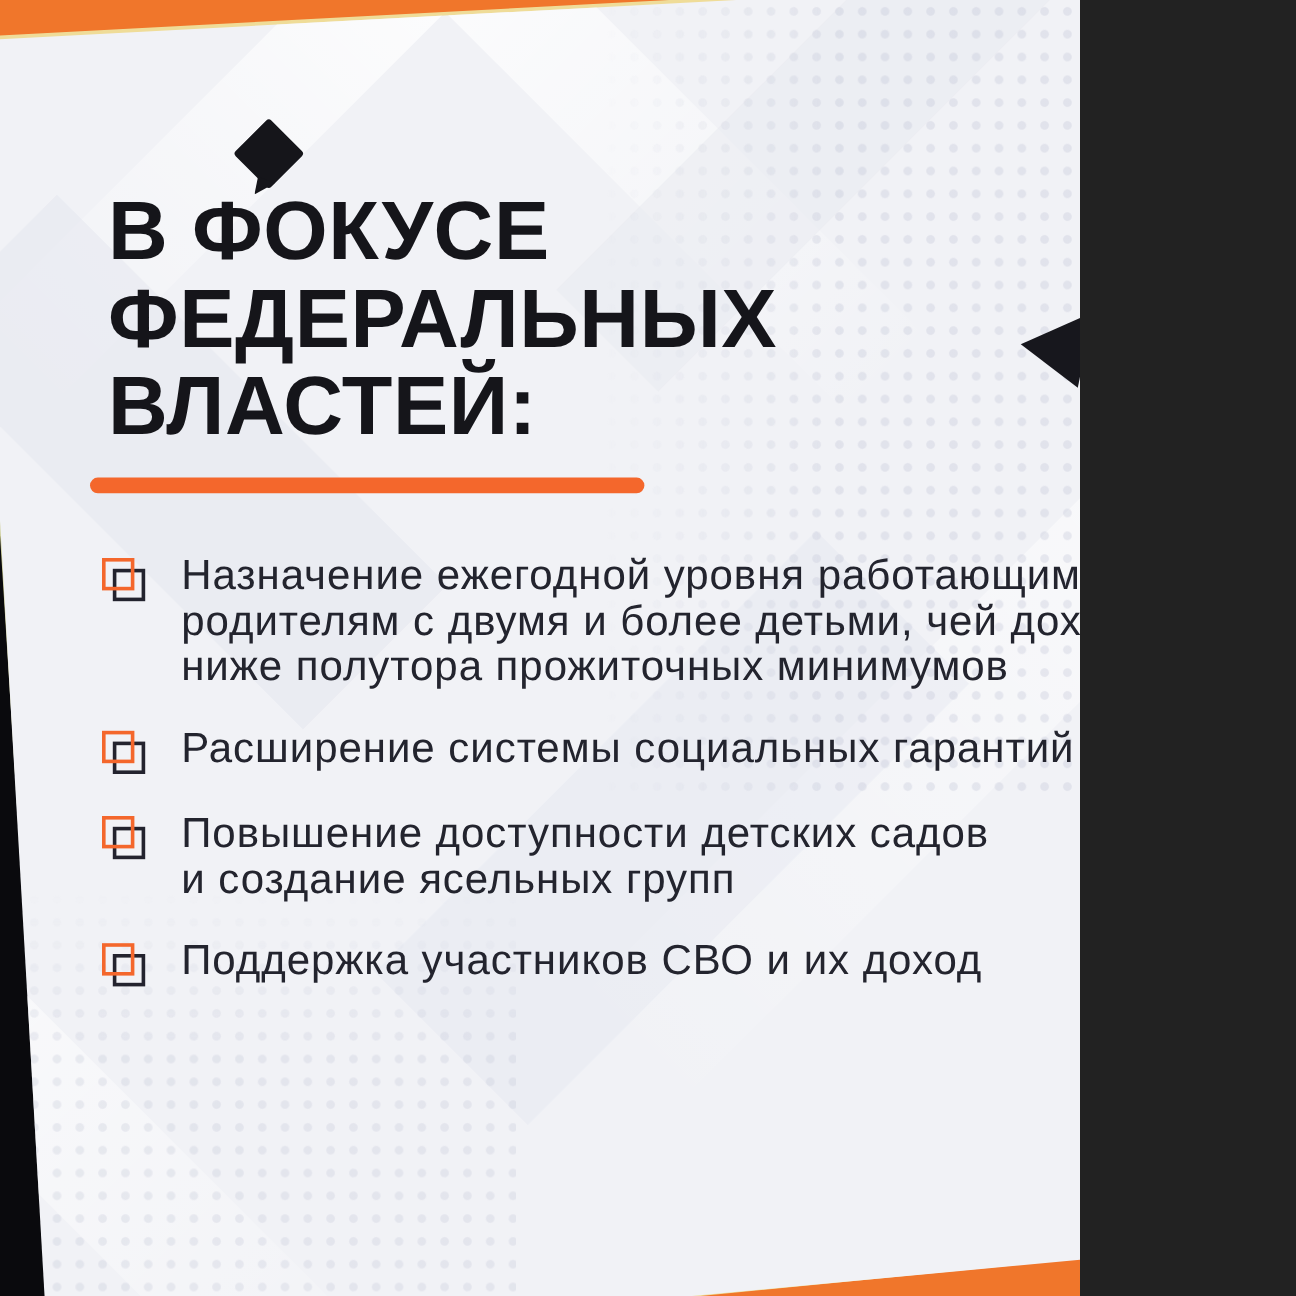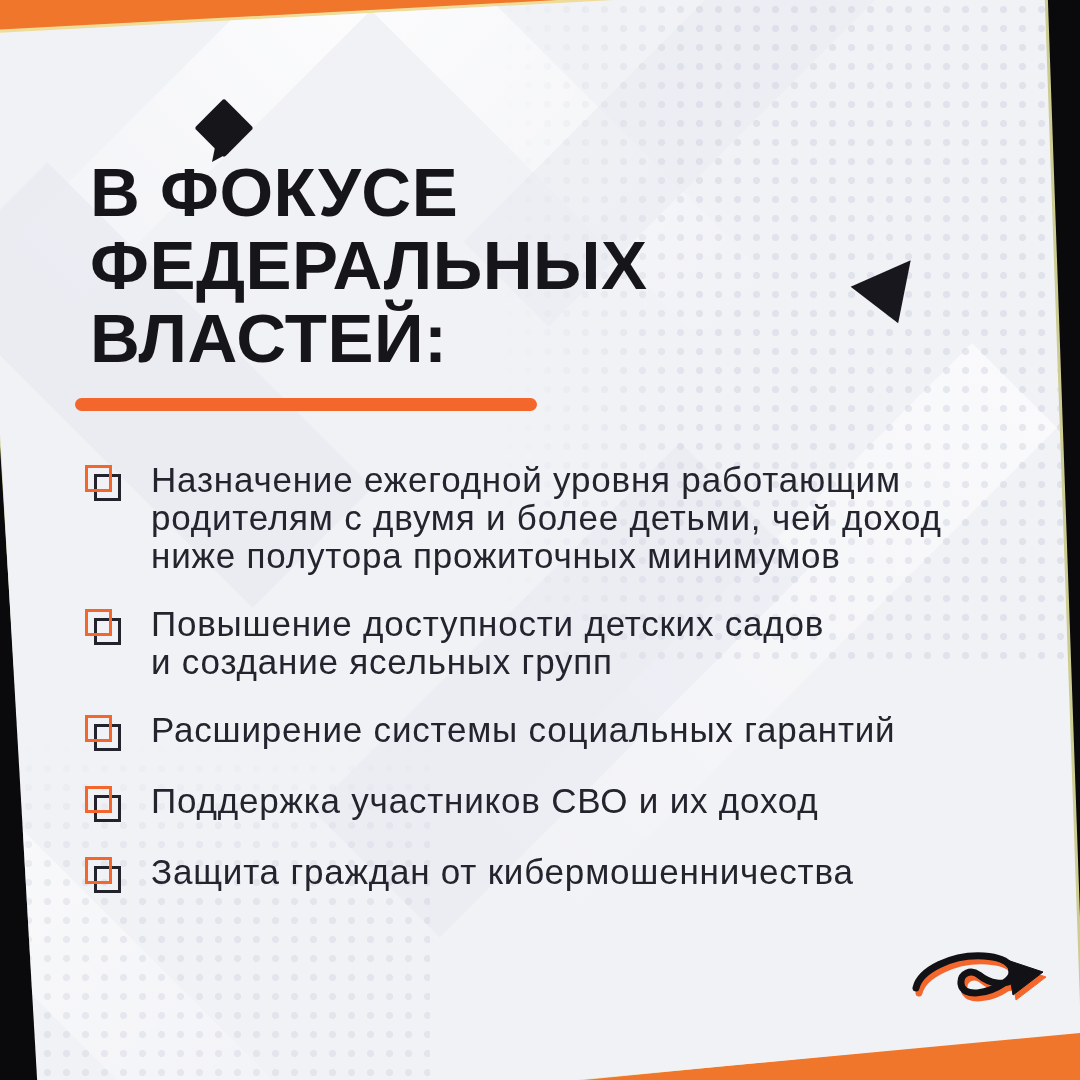--- a/index.html
+++ b/index.html
@@ -6,21 +6,21 @@
     --accent-orange:#F4672C;
     --frame-orange:#F0762B;
     --frame-black:#0A0A0D;
     --edge-highlight:#EFEFAC;
     --title-color:#15151A;
     --text-color:#23242E;
     --card-bg:#F1F2F6;
   }
   html,body{margin:0;padding:0;background:#222;}
   .canvas{
-    position:relative;width:1080px;height:1080px;overflow:hidden;
+    position:relative;width:900px;height:1080px;overflow:hidden;
     background:var(--frame-black);
     font-family:"Liberation Sans", sans-serif;
   }
   
   .orange-band{position:absolute;background:var(--frame-orange);}
   .orange-band.top{left:0;top:0;width:960px;height:46px;}
   .orange-band.bottom{left:555px;top:1015px;width:525px;height:65px;}
   
   .card-outline{
     position:absolute;inset:0;background:var(--edge-highlight);opacity:.85;
@@ -124,43 +124,36 @@
           </span>
         <p class="item-text">Назначение ежегодной уровня работающим
 родителям с двумя и более детьми, чей доход
 ниже полутора прожиточных минимумов</p>
       </div>
       <div class="item">
         <span class="bullet">
             <span class="sq black"></span>
             <span class="sq orange"></span>
           </span>
+        <p class="item-text">Расширение системы социальных гарантий</p>
+      </div>
+      <div class="item">
+        <span class="bullet">
+            <span class="sq black"></span>
+            <span class="sq orange"></span>
+          </span>
         <p class="item-text">Повышение доступности детских садов
 и создание ясельных групп</p>
       </div>
       <div class="item">
         <span class="bullet">
             <span class="sq black"></span>
             <span class="sq orange"></span>
           </span>
-        <p class="item-text">Расширение системы социальных гарантий</p>
-      </div>
-      <div class="item">
-        <span class="bullet">
-            <span class="sq black"></span>
-            <span class="sq orange"></span>
-          </span>
         <p class="item-text">Поддержка участников СВО и их доход</p>
-      </div>
-      <div class="item">
-        <span class="bullet">
-            <span class="sq black"></span>
-            <span class="sq orange"></span>
-          </span>
-        <p class="item-text">Защита граждан от кибермошенничества</p>
       </div>
     </div>
 
     <svg class="doodle" viewBox="0 0 142 84" fill="none" xmlns="http://www.w3.org/2000/svg">
       <g transform="translate(3,5)" stroke="#F4672C" fill="#F4672C">
         <path d="M6,50 C10,32 42,16 74,18 C102,20 110,34 94,45 C78,56 53,60 51,46 C50,35 61,31 69,37 C80,46 94,48 104,41" stroke-width="7" fill="none" stroke-linecap="round"></path>
         <polygon points="97,22 133,34 103,57"></polygon>
       </g>
       <g stroke="#121216" fill="#121216">
         <path d="M6,50 C10,32 42,16 74,18 C102,20 110,34 94,45 C78,56 53,60 51,46 C50,35 61,31 69,37 C80,46 94,48 104,41" stroke-width="7" fill="none" stroke-linecap="round"></path>

